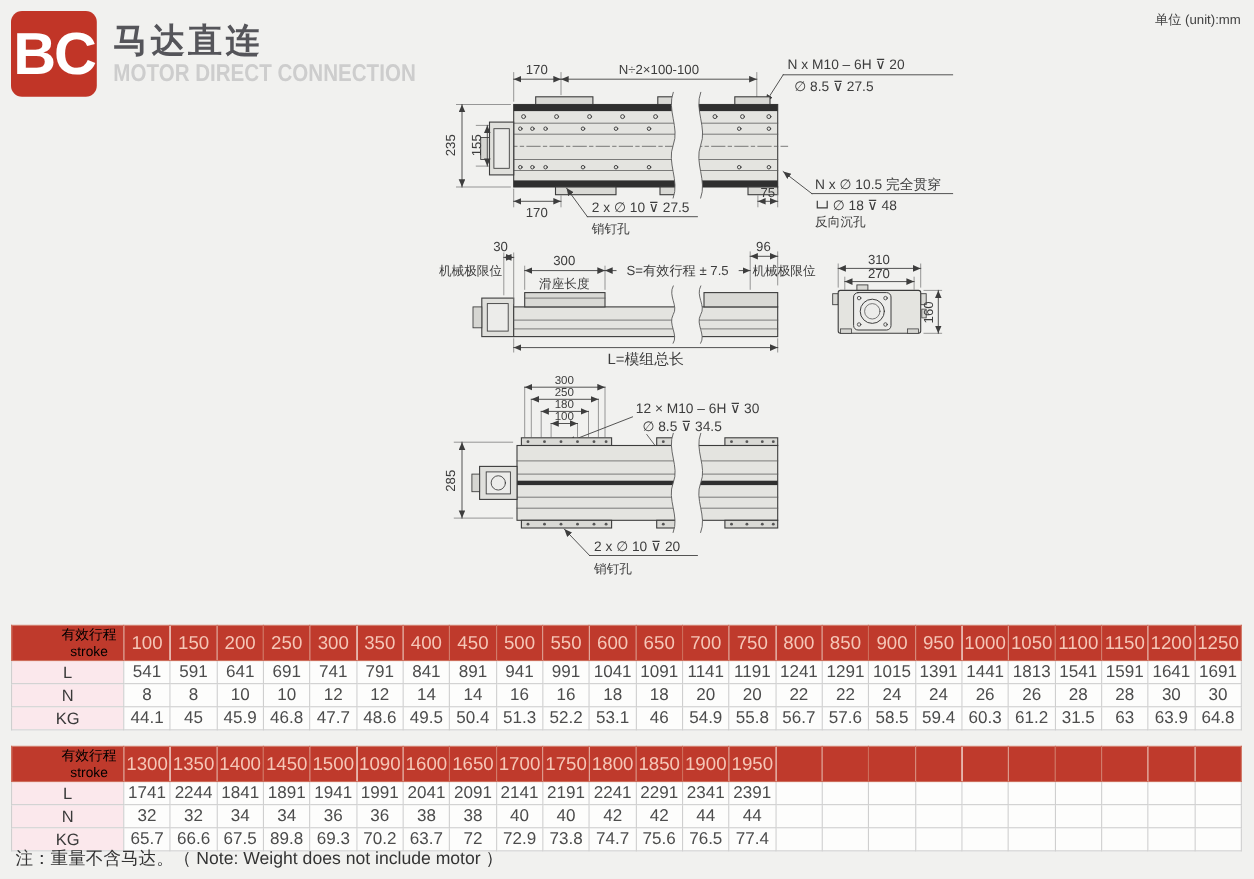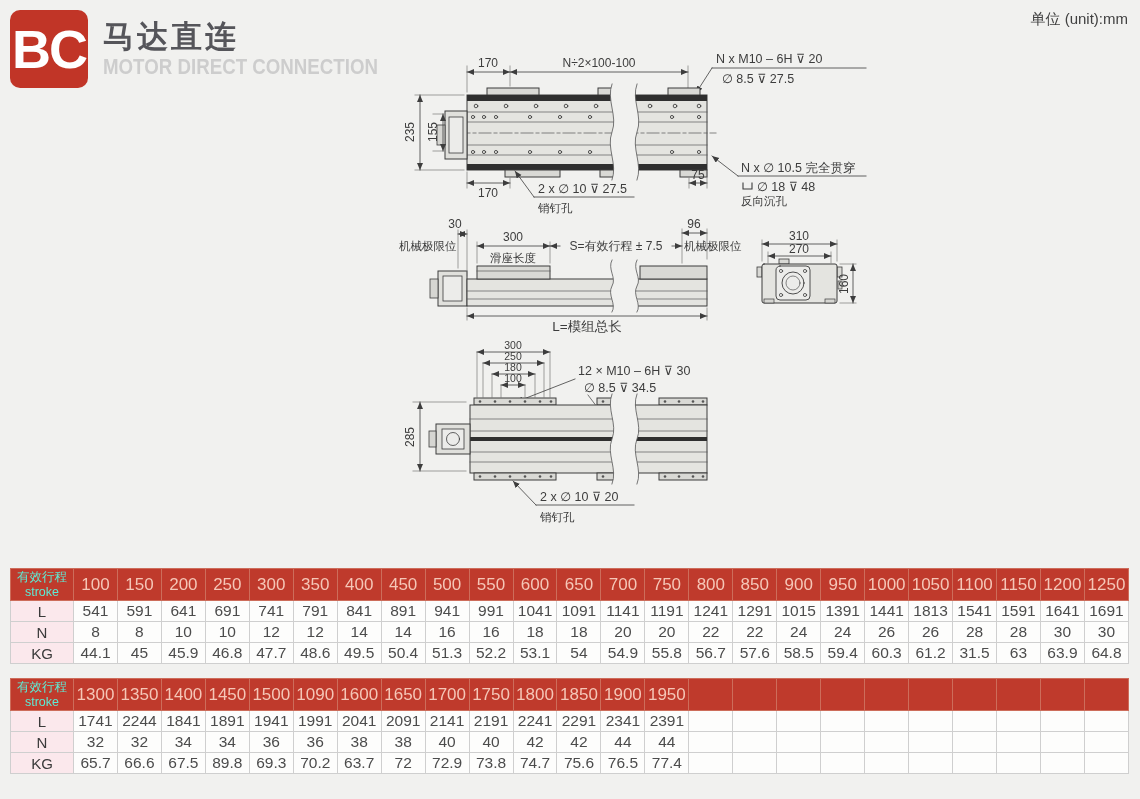--- a/index.html
+++ b/index.html
@@ -5,35 +5,35 @@
   html,body{margin:0;padding:0;}
   body{font-family:"Liberation Sans",sans-serif;background:#e8e8e6;}
   .page{position:relative;width:1140px;height:799px;background:#f1f1ef;overflow:hidden;}
 
   
   .logo{position:absolute;left:10px;top:10px;width:78px;height:78px;background:#c13527;border-radius:10px;
         color:#fff;font-weight:bold;font-size:54px;display:flex;align-items:center;justify-content:center;letter-spacing:-2px;}
   .title{position:absolute;left:103px;top:16px;font-size:31px;font-weight:600;color:#55555a;letter-spacing:3px;}
   .subtitle{position:absolute;left:103px;top:54px;font-size:22px;font-weight:bold;color:#cdcdcd;
             transform:scaleX(.85);transform-origin:left;white-space:nowrap;}
-  .unit{position:absolute;right:12px;top:10px;font-size:15px;color:#414141;}
+  .unit{position:absolute;right:12px;top:10px;font-size:12px;color:#414141;}
 
   
   svg.drawings{position:absolute;left:0;top:0;}
   svg text{font-family:"Liberation Sans",sans-serif;fill:#3d3d3d;}
   .dim{font-size:12px;}
   .dimsm{font-size:10.5px;}
   .cjk{font-size:11.5px;}
   .callout{font-size:12.5px;}
 
   
   table.spec{position:absolute;left:10px;border-collapse:collapse;table-layout:fixed;width:1119px;background:#fff;}
   table.spec th,table.spec td{border:1px solid #cfcfcf;text-align:center;padding:0;overflow:hidden;white-space:nowrap;}
   table.spec thead th{background:#bf3a2c;color:#f5c6b7;font-size:17px;font-weight:normal;height:31px;border-color:#cd6d5b;}
-  table.spec thead th.corner{color:#5eead4;font-size:12.5px;line-height:1.15;width:62px;}
+  table.spec thead th.corner{color:#000000;font-size:12.5px;line-height:1.15;width:62px;padding-left:39px;}
   table.spec tbody th{background:#fbe8ec;color:#3a3a3a;font-size:15px;font-weight:normal;height:20px;}
   table.spec tbody td{background:#fdfdfc;color:#4c4c4c;font-size:15.5px;height:20px;}
   #table1{top:568px;}
   #table2{top:678px;}
 
   .note{position:absolute;left:14px;top:770px;font-size:16px;color:#333;}
 </style>
 </head>
 <body>
 
@@ -417,21 +417,21 @@
           <td>45</td>
           <td>45.9</td>
           <td>46.8</td>
           <td>47.7</td>
           <td>48.6</td>
           <td>49.5</td>
           <td>50.4</td>
           <td>51.3</td>
           <td>52.2</td>
           <td>53.1</td>
-          <td>54</td>
+          <td>46</td>
           <td>54.9</td>
           <td>55.8</td>
           <td>56.7</td>
           <td>57.6</td>
           <td>58.5</td>
           <td>59.4</td>
           <td>60.3</td>
           <td>61.2</td>
           <td>31.5</td>
           <td>63</td>
@@ -551,14 +551,15 @@
           <td></td>
           <td></td>
           <td></td>
           <td></td>
           <td></td>
           <td></td>
         </tr>
       </tbody>
     </table>
 
+  <div class="note">注：重量不含马达。（ Note: Weight does not include motor ）</div>
 
 </div>
 
 </body></html>

